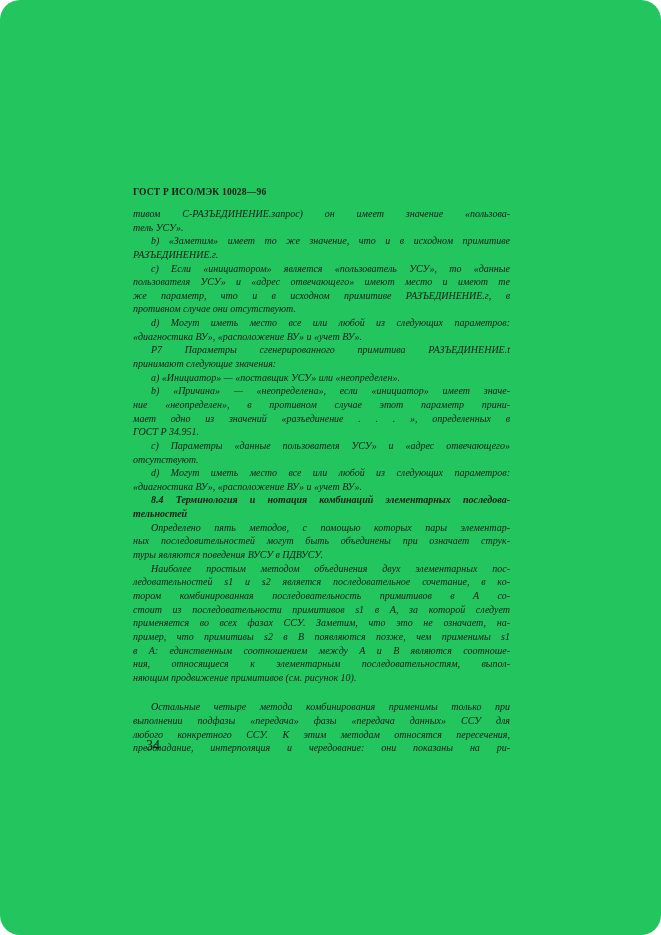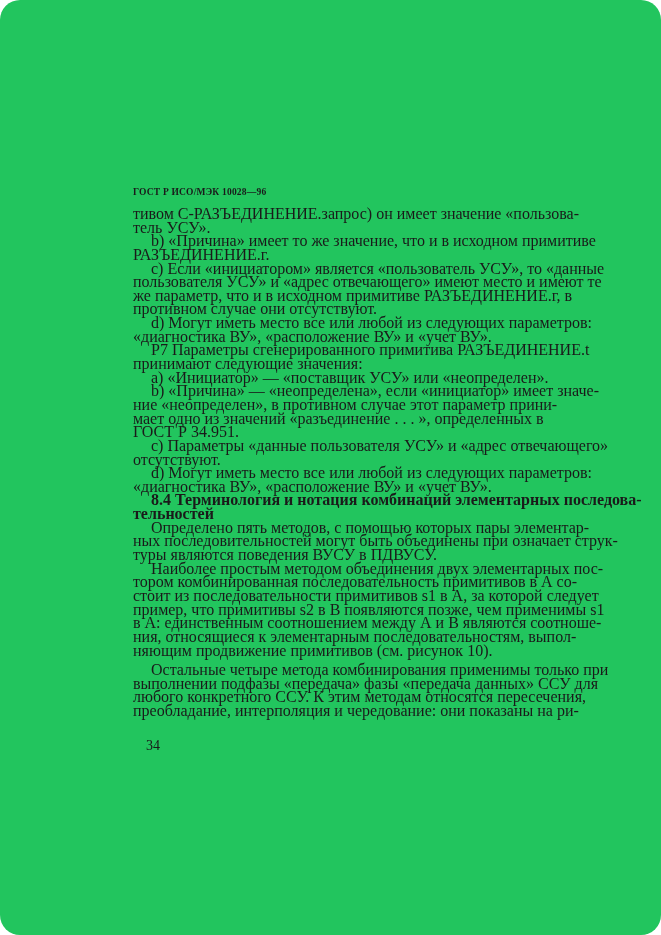--- a/index.html
+++ b/index.html
@@ -1,37 +1,37 @@
 <!DOCTYPE html>
 <html><head>
 <meta charset="utf-8">
 <style>
   html, body { margin: 0; padding: 0; background: #ffffff; }
   body { width: 661px; height: 935px; position: relative; overflow: hidden;
          font-family: "Liberation Serif", "DejaVu Serif", serif; color: #1a1a1a; }
   .page { position: absolute; left: 0; top: 0; width: 661px; height: 935px; background: #22c55e; border-radius: 20px; }
   .header { position: absolute; left: 133px; top: 187px; font-size: 9.5px; font-weight: bold;
             letter-spacing: 0.2px; }
-  .body { position: absolute; left: 133px; top: 207px; width: 377px; font-size: 16px; line-height: 13.65px; }
+  .body { position: absolute; left: 133px; top: 207px; width: 377px; font-size: 10px; line-height: 13.65px; font-style: italic; }
   .ln { display: block; white-space: nowrap; text-align: justify; text-align-last: justify; height: 13.65px; overflow: visible; }
   .ln.last { text-align-last: left; }
   .ln.ind { padding-left: 18px; }
-  .ln.gap { margin-top: 6px; }
+  .ln.gap { margin-top: 16px; }
   .b { font-weight: bold; }
   .pageno { position: absolute; left: 146px; top: 738px; font-size: 14px; }
 </style>
 </head>
 <body>
 
 <div class="page">
   <div class="header">ГОСТ Р ИСО/МЭК 10028—96</div>
   <div class="body" id="body">
       <span class="ln ">тивом С-РАЗЪЕДИНЕНИЕ.запрос) он имеет значение «пользова-</span>
       <span class="ln last">тель УСУ».</span>
-      <span class="ln ind">b) «Причина» имеет то же значение, что и в исходном примитиве</span>
+      <span class="ln ind">b) «Заметим» имеет то же значение, что и в исходном примитиве</span>
       <span class="ln last">РАЗЪЕДИНЕНИЕ.г.</span>
       <span class="ln ind">с) Если «инициатором» является «пользователь УСУ», то «данные</span>
       <span class="ln ">пользователя УСУ» и «адрес отвечающего» имеют место и имеют те</span>
       <span class="ln ">же параметр, что и в исходном примитиве РАЗЪЕДИНЕНИЕ.г, в</span>
       <span class="ln last">противном случае они отсутствуют.</span>
       <span class="ln ind">d) Могут иметь место  все или любой из следующих параметров:</span>
       <span class="ln last">«диагностика ВУ», «расположение ВУ» и «учет ВУ».</span>
       <span class="ln ind">Р7 Параметры сгенерированного примитива РАЗЪЕДИНЕНИЕ.t</span>
       <span class="ln last">принимают следующие значения:</span>
       <span class="ln ind last">а) «Инициатор» — «поставщик УСУ» или «неопределен».</span>
@@ -42,22 +42,24 @@
       <span class="ln ind">с) Параметры «данные пользователя УСУ» и «адрес отвечающего»</span>
       <span class="ln last">отсутствуют.</span>
       <span class="ln ind">d) Могут иметь место все или любой из следующих параметров:</span>
       <span class="ln last">«диагностика ВУ», «расположение ВУ» и «учет ВУ».</span>
       <span class="ln ind b">8.4 Терминология и нотация комбинаций элементарных последова-</span>
       <span class="ln last b">тельностей</span>
       <span class="ln ind">Определено пять  методов, с помощью которых пары элементар-</span>
       <span class="ln ">ных последовительностей могут быть объединены  при означает струк-</span>
       <span class="ln last">туры являются поведения ВУСУ в ПДВУСУ.</span>
       <span class="ln ind">Наиболее простым методом объединения двух элементарных пос-</span>
+      <span class="ln ">ледовательностей s1 и s2 является последовательное сочетание, в ко-</span>
       <span class="ln ">тором  комбинированная  последовательность примитивов в А со-</span>
       <span class="ln ">стоит  из последовательности примитивов s1 в А, за которой следует</span>
+      <span class="ln ">применяется во всех фазах ССУ. Заметим, что это не означает, на-</span>
       <span class="ln ">пример, что примитивы s2 в В появляются позже, чем применимы  s1</span>
       <span class="ln ">в А: единственным соотношением между А и В являются соотноше-</span>
       <span class="ln ">ния,  относящиеся  к  элементарным последовательностям, выпол-</span>
       <span class="ln last">няющим продвижение примитивов (см. рисунок 10).</span>
       <span class="ln ind gap">Остальные четыре метода комбинирования применимы только при</span>
       <span class="ln ">выполнении подфазы «передача» фазы «передача данных» ССУ для</span>
       <span class="ln ">любого конкретного ССУ. К этим методам относятся пересечения,</span>
       <span class="ln ">преобладание, интерполяция и чередование: они показаны на ри-</span>
     </div>
   <div class="pageno">34</div>

